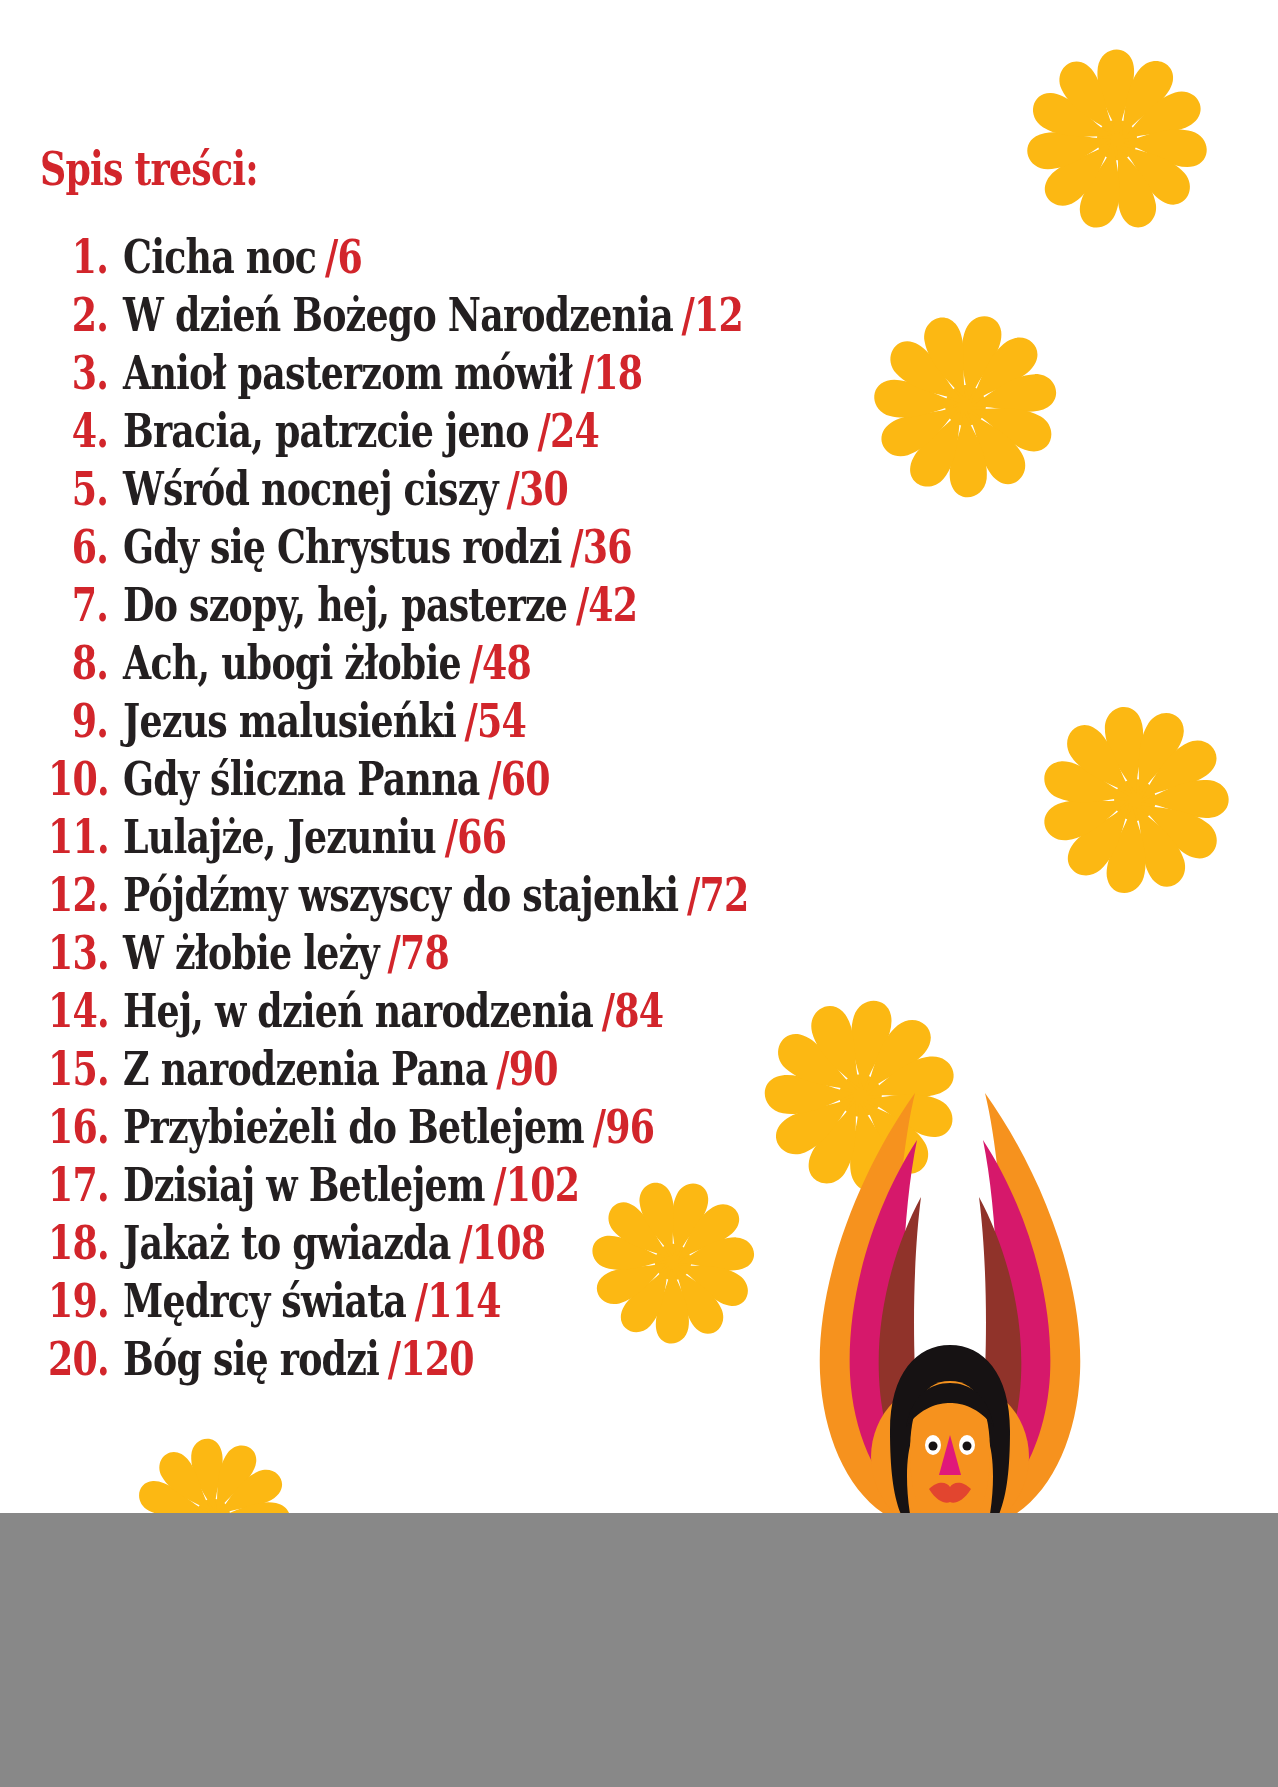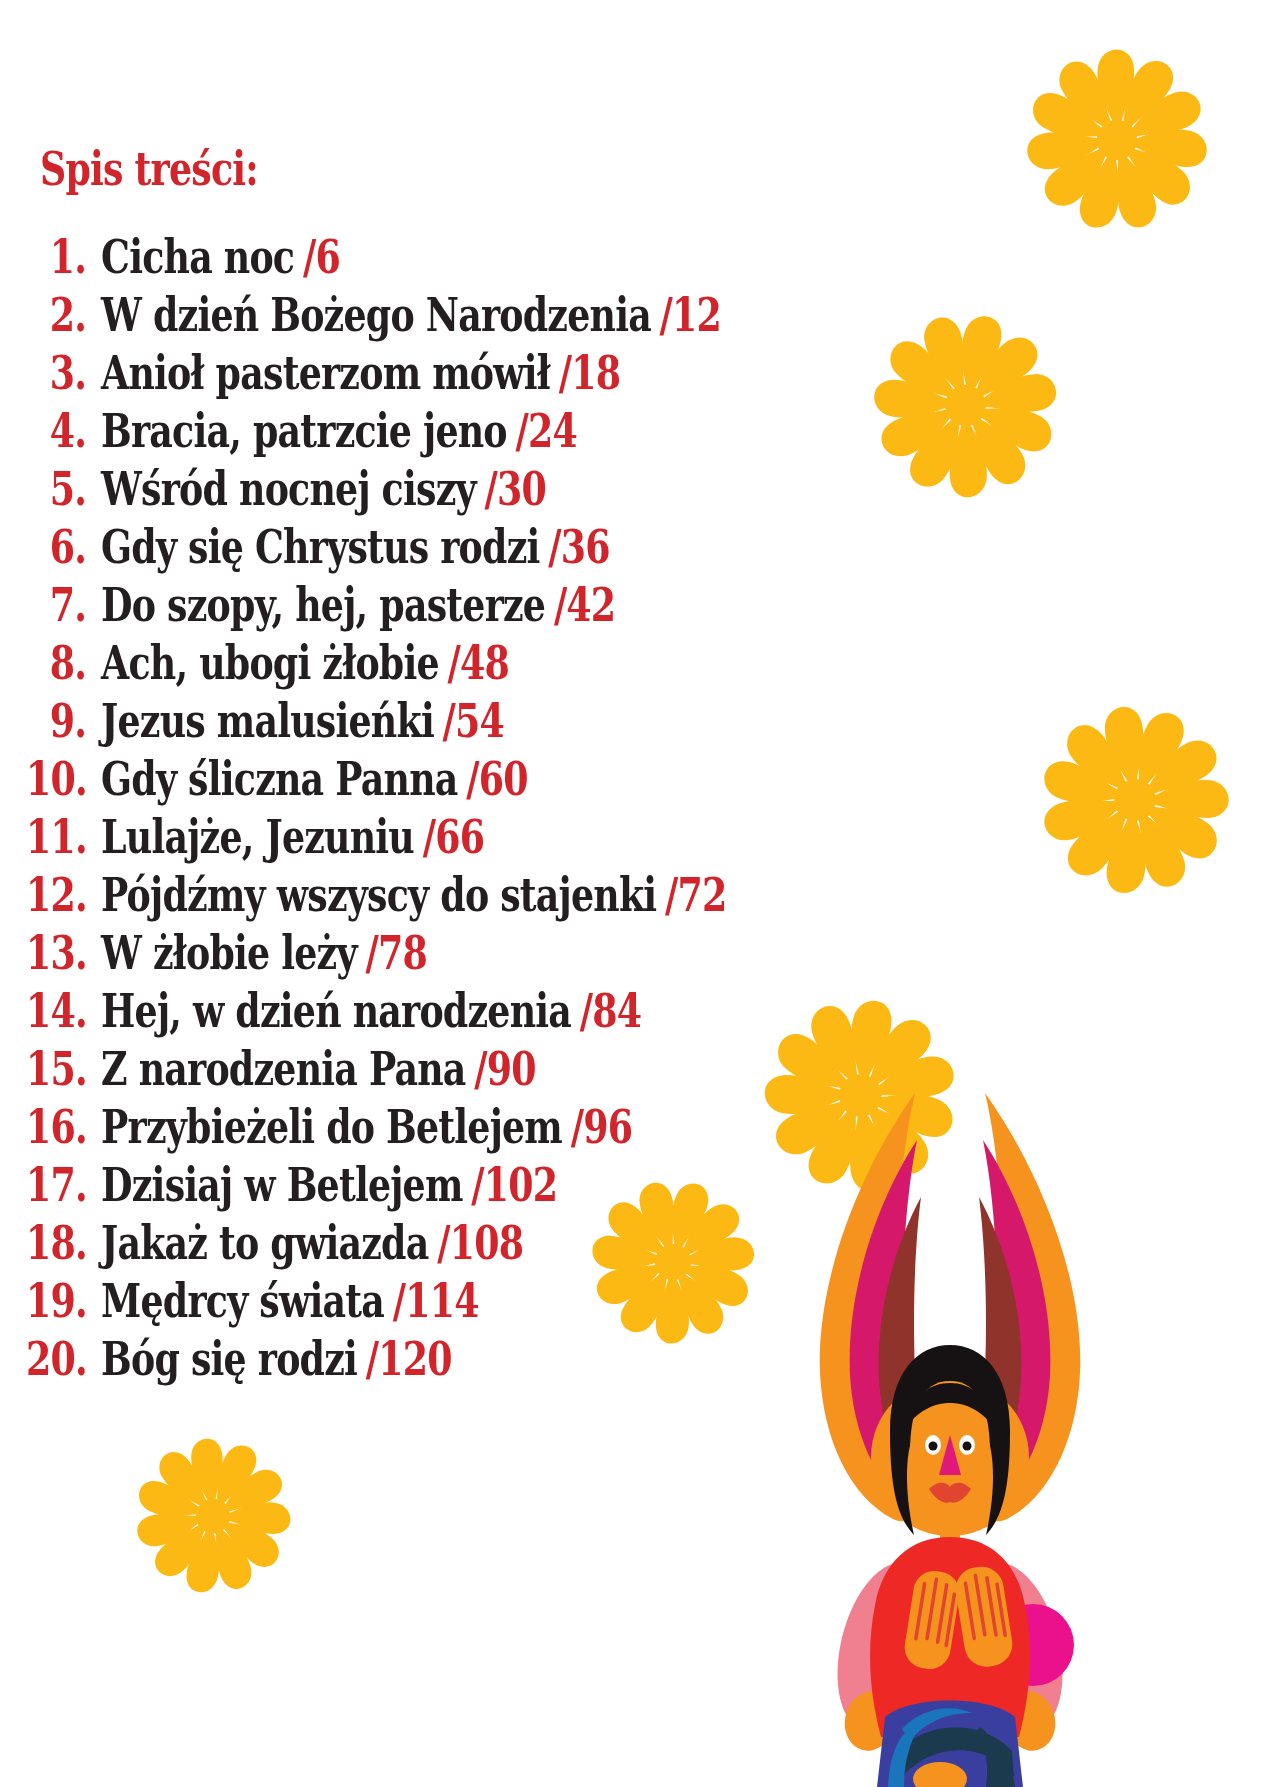--- a/index.html
+++ b/index.html
@@ -4,32 +4,32 @@
 <style>
   :root{
     --red:#d2252b; --ink:#231f20; --yellow:#fcb813; --orange:#f6921e;
     --magenta:#d6186b; --maroon:#90332a; --tunic:#ee2824; --pink:#f0808f;
     --hotpink:#eb108c; --blue:#1b75bc; --indigo:#3a3f9f; --navy:#1c3a4e;
     --lips:#e2452f; --nose:#e0187a; --white:#ffffff; --black:#161213;
   }
   html,body{margin:0;padding:0;}
   body{background:#888;}
   .page{
-    position:relative; width:1278px; height:1787px; margin:0 auto;
+    position:relative; width:1278px; height:1513px; margin:0 auto;
     background:var(--white); overflow:hidden;
     font-family:"DejaVu Serif","Liberation Serif",serif;
   }
   .heading{
     position:absolute; left:40px; top:114px;
     font-size:46px; font-weight:bold; color:var(--red);
     line-height:1.05; white-space:nowrap; letter-spacing:-1px;
     transform:scaleX(0.79); transform-origin:0 0;
   }
   ol.toc{
-    position:absolute; left:26px; top:228px; margin:0; padding:0;
+    position:absolute; left:48px; top:228px; margin:0; padding:0;
     list-style:none;
   }
   ol.toc li{
     height:58px; line-height:58px; font-size:46px; font-weight:bold;
     color:var(--ink); white-space:nowrap; letter-spacing:-1px;
     transform:scaleX(0.79); transform-origin:0 50%;
   }
   ol.toc .num{
     display:inline-block; width:76px; margin-right:19px;
     text-align:right; color:var(--red);

